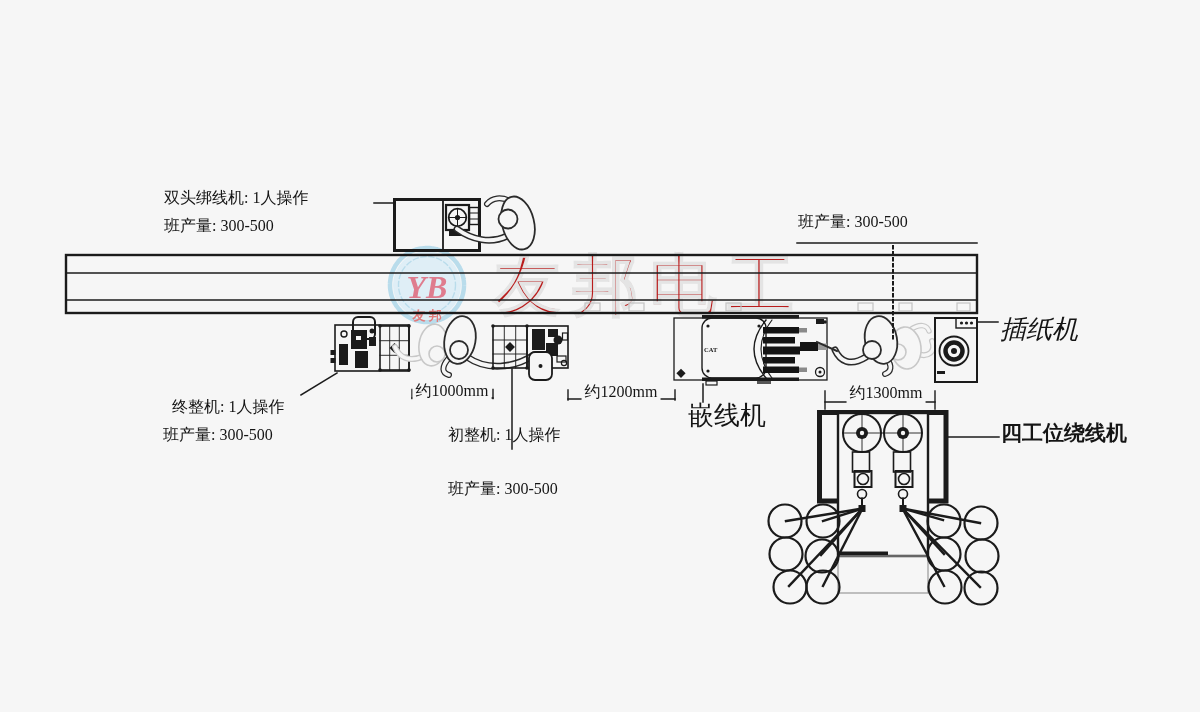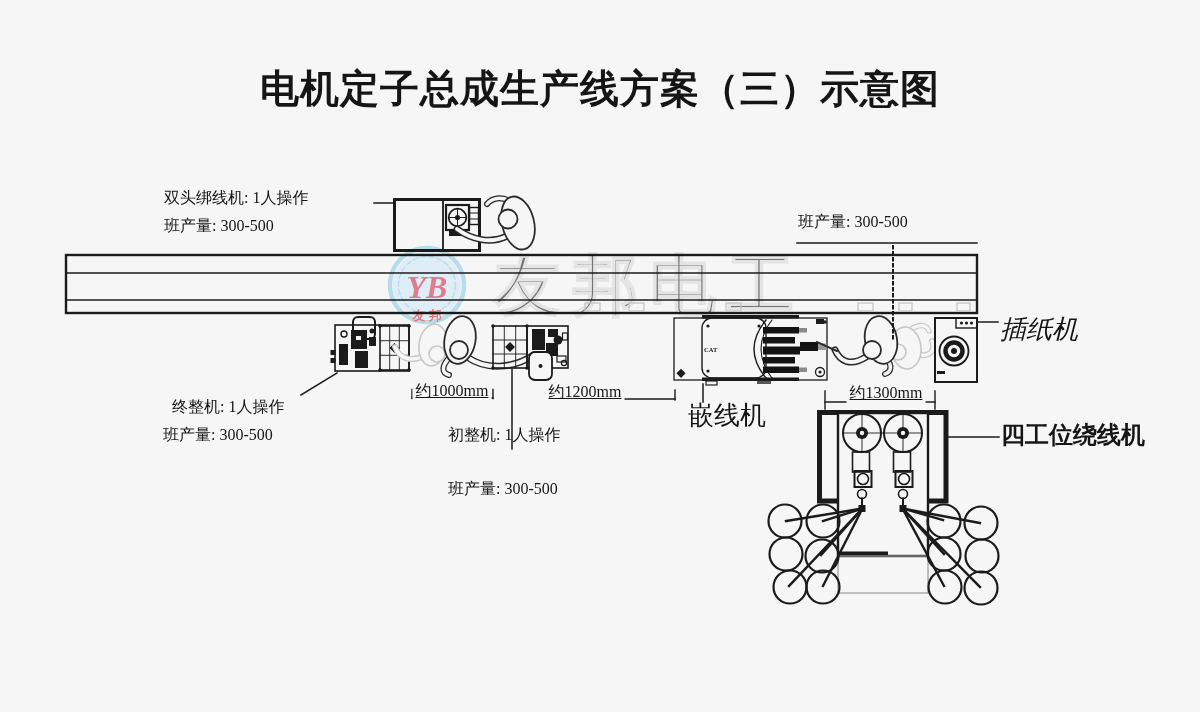--- a/index.html
+++ b/index.html
@@ -2,34 +2,34 @@
 <html><head>
 <meta charset="utf-8">
 <style>
   html,body{margin:0;padding:0;background:#ffffff;}
   .stage{
     position:relative;width:1200px;height:712px;background:#f6f6f6;
     overflow:hidden;font-family:"Liberation Serif","DejaVu Serif",serif;color:#151515;
   }
   .wm-big{
     position:absolute;left:494px;top:241px;font-size:66px;font-weight:bold;
-    letter-spacing:12px;white-space:nowrap;color:#737373;
+    letter-spacing:12px;white-space:nowrap;color:#b91c1c;
     -webkit-text-stroke:1.4px #e4e4e4;text-shadow:0 0 1px #e6e6e6;
   }
   .art{position:absolute;left:0;top:0;z-index:1;}
   .title{
     position:absolute;left:0;right:0;top:62px;text-align:center;
     font-size:39px;font-weight:bold;letter-spacing:1px;z-index:2;
   }
   .lbl{position:absolute;font-size:16px;line-height:1.1;white-space:nowrap;z-index:2;}
   .lbl-big{font-size:26px;}
-  .lbl-bold{font-size:24px;font-weight:bold;}
+  .lbl-bold{font-size:21px;font-weight:bold;}
   .dim{
     position:absolute;transform:translateX(-50%);font-size:16px;
-    background:#f6f6f6;padding:0 3px;white-space:nowrap;z-index:2;text-decoration:underline;
+    background:#f6f6f6;padding:0 3px;white-space:nowrap;z-index:2;
   }
   svg{display:block;}
 </style>
 </head>
 <body>
 
 <div class="stage">
 
   <div class="wm-big">友邦电工</div>
 
@@ -275,36 +275,35 @@
       <line x1="493" y1="389.5" x2="493" y2="398.5"></line>
       <line x1="568" y1="399" x2="675" y2="399"></line>
       <line x1="568" y1="390" x2="568" y2="400"></line>
       <line x1="675" y1="390" x2="675" y2="400"></line>
       <line x1="825" y1="402" x2="935" y2="402"></line>
       <line x1="825" y1="391" x2="825" y2="409"></line>
       <line x1="935" y1="391" x2="935" y2="409"></line>
     </g>
   </svg>
 
-  <div class="title">电机定子总成生产线方案（三）示意图</div>
 
   <div class="lbl" style="left:164px;top:189px;">双头绑线机: 1人操作</div>
   <div class="lbl" style="left:164px;top:217px;">班产量: 300-500</div>
 
   <div class="lbl" style="left:798px;top:213px;">班产量: 300-500</div>
 
   <div class="lbl" style="left:172px;top:398px;">终整机: 1人操作</div>
   <div class="lbl" style="left:163px;top:426px;">班产量: 300-500</div>
 
   <div class="lbl" style="left:448px;top:426px;">初整机: 1人操作</div>
   <div class="lbl" style="left:448px;top:480px;">班产量: 300-500</div>
 
   <div class="lbl lbl-big" style="left:688px;top:402px;">嵌线机</div>
 
   <div class="lbl lbl-big" style="left:1000px;top:316px;font-style:italic;">插纸机</div>
 
   <div class="lbl lbl-bold" style="left:1001px;top:422px;">四工位绕线机</div>
 
   <div class="dim" style="left:452px;top:381px;">约1000mm</div>
-  <div class="dim" style="left:585px;top:382px;">约1200mm</div>
+  <div class="dim" style="left:621px;top:382px;">约1200mm</div>
   <div class="dim" style="left:886px;top:383px;">约1300mm</div>
 
 </div>
 
 </body></html>

